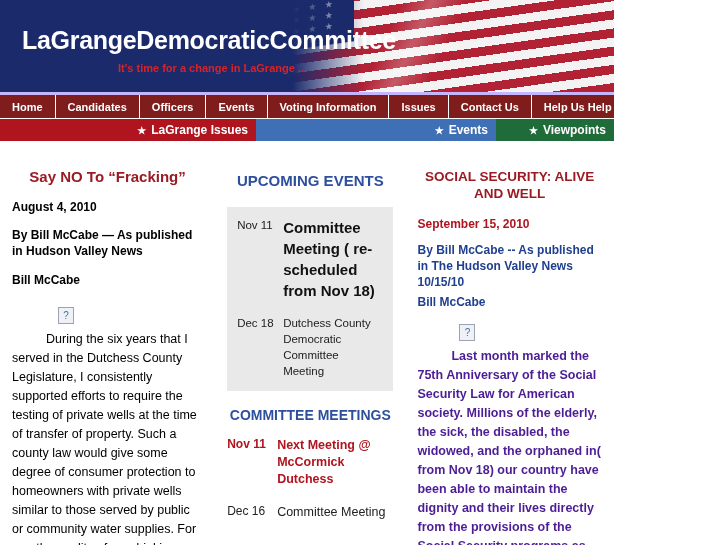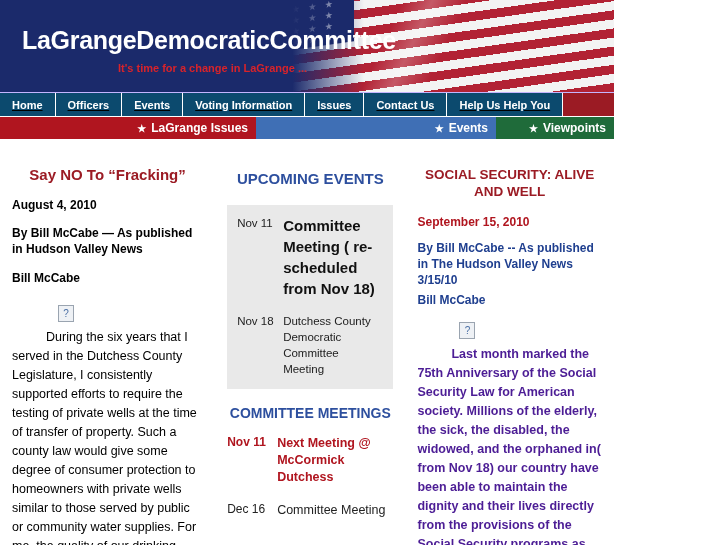--- a/index.html
+++ b/index.html
@@ -92,24 +92,23 @@
     font-weight: bold;
     color: #d8232a;
     z-index: 3;
     white-space: nowrap;
   }
 
   
   .navbar {
     display: flex;
     height: 23px;
-    background: #0c4a6e;
-    border-top: 1px solid #c4b5fd;
+    background: #7f1d1d;
+    border-top: 3px solid #c4b5fd;
     border-bottom: 1px solid #ffffff;
-    text-decoration: underline;
   }
   .navbar .nav-item {
     display: flex;
     align-items: center;
     justify-content: center;
     height: 100%;
     padding: 0 12px;
     color: #ffffff;
     font-size: 11px;
     font-weight: bold;
@@ -301,20 +300,21 @@
   <div class="masthead">
     <div class="flag-art">
       <div class="flag-stars">★ ★ ★ ★ ★ ★ ★ ★ ★ ★ ★ ★ ★ ★ ★ ★ ★ ★ ★ ★ ★ ★ ★ ★</div>
     </div>
     <div class="site-title"><span>LaGrange</span><span class="accent">DemocraticCommittee</span></div>
     <div class="tagline">It's time for a change in LaGrange ...</div>
   </div>
 
   <div class="navbar">
     <div class="nav-item">Home</div>
+    <div class="nav-item">Candidates</div>
     <div class="nav-item">Officers</div>
     <div class="nav-item">Events</div>
     <div class="nav-item">Voting Information</div>
     <div class="nav-item">Issues</div>
     <div class="nav-item">Contact Us</div>
     <div class="nav-item">Help Us Help You</div>
     <div class="nav-spacer"></div>
   </div>
 
   <div class="section-bar">
@@ -345,40 +345,40 @@
 
     <div class="col col-mid">
       <div class="head-mid">UPCOMING EVENTS</div>
 
       <div class="events-box">
         <div class="event-row">
           <div class="event-date">Nov 11</div>
           <div class="event-title-big">Committee Meeting ( re-scheduled from Nov 18)</div>
         </div>
         <div class="event-row">
-          <div class="event-date">Nov 18</div>
+          <div class="event-date">Dec 18</div>
           <div class="event-title-small">Dutchess County Democratic Committee Meeting</div>
         </div>
       </div>
 
       <div class="head-mid2">COMMITTEE MEETINGS</div>
 
       <div class="meeting-row">
         <div class="meeting-date">Nov 11</div>
         <div class="meeting-title">Next Meeting @ McCormick Dutchess</div>
       </div>
       <div class="meeting-row">
         <div class="meeting-date plain">Dec 16</div>
         <div class="meeting-title plain">Committee Meeting</div>
       </div>
     </div>
 
     <div class="col col-right">
       <div class="head-right">SOCIAL SECURITY: ALIVE AND WELL</div>
       <div class="meta-red">September 15, 2010</div>
-      <div class="meta-blue">By Bill McCabe -- As published in The Hudson Valley News 3/15/10</div>
+      <div class="meta-blue">By Bill McCabe -- As published in The Hudson Valley News 10/15/10</div>
       <div class="meta-blue">Bill McCabe</div>
       <div class="broken-img r">?</div>
       <div class="body-text-blue">Last month marked the 75th Anniversary of the Social Security Law for American society. Millions of the elderly, the sick, the disabled, the widowed, and the orphaned in( from Nov 18) our country have been able to maintain the dignity and their lives directly from the provisions of the Social Security programs as envisioned by President Franklin D. Roosevelt.</div>
     </div>
 
   </div>
 </div>
 
 </body></html>

